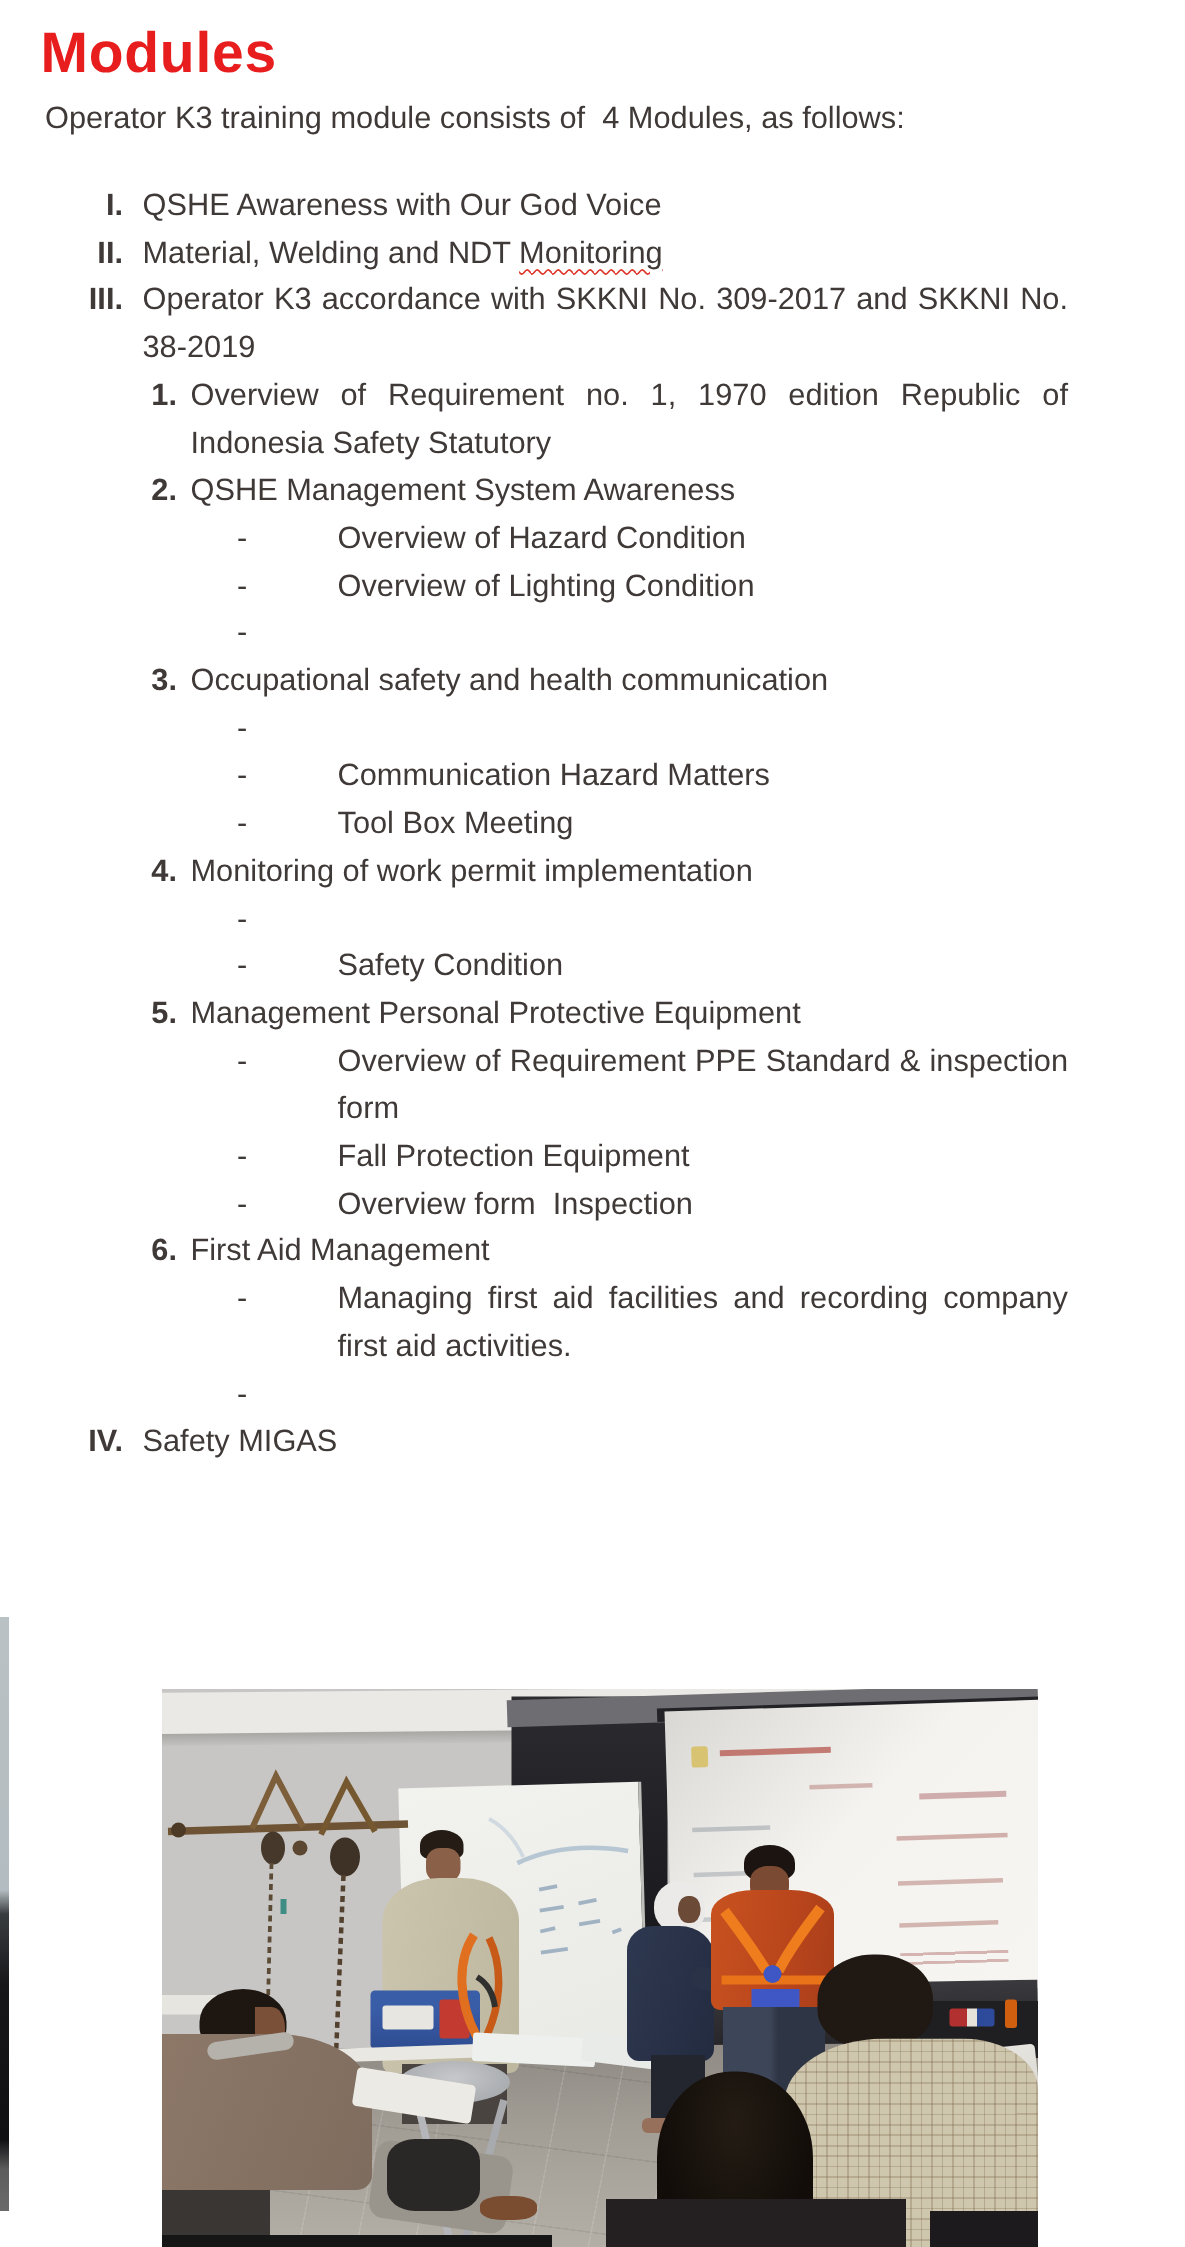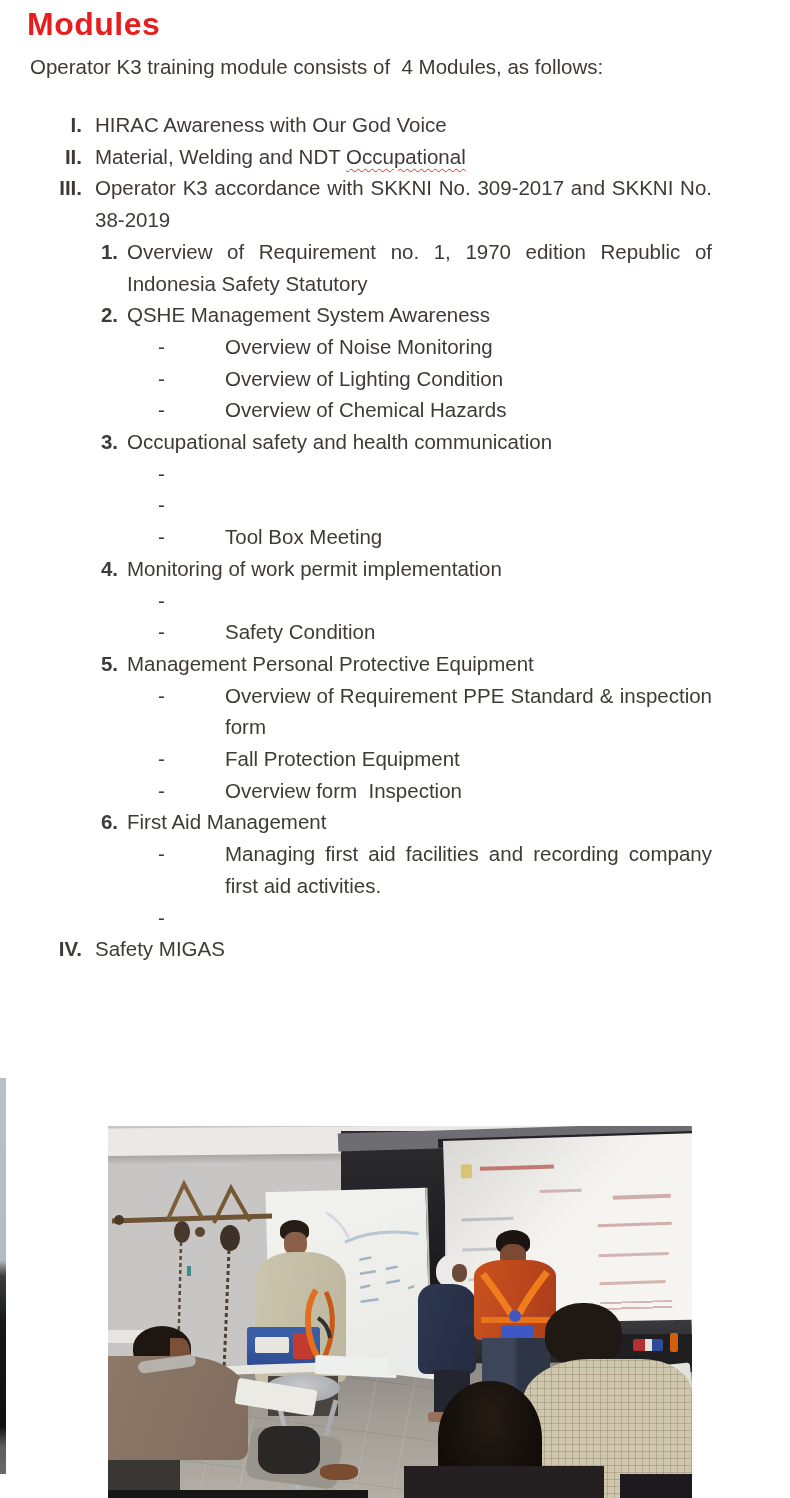--- a/index.html
+++ b/index.html
@@ -1,22 +1,22 @@
 <!DOCTYPE html>
 <html><head>
 <meta charset="utf-8">
 <style>
   html,body{margin:0;padding:0;background:#ffffff;}
   #page{position:relative;width:790px;height:1498px;background:#fff;overflow:hidden;
         font-family:"Liberation Sans","DejaVu Sans",sans-serif;color:var(--body-text,#3f3a37);}
   .ab{position:absolute;}
   
   #doc{position:absolute;left:30px;top:6px;width:652px;}
-  #title{font-size:32px;line-height:36px;font-weight:bold;color:var(--title-red,#e81e1e);
-         letter-spacing:.5px;margin:0 0 8px -3px;}
+  #title{font-size:38px;line-height:36px;font-weight:bold;color:var(--title-red,#e81e1e);
+         letter-spacing:.5px;margin:12px 0 8px -3px;}
   #intro{font-size:20.5px;line-height:33px;text-align:justify;white-space:pre-wrap;margin:0 0 26px 0;}
   #modules{font-size:20.5px;line-height:31.7px;}
   .lvl1{display:grid;grid-template-columns:52px 617px;column-gap:13px;margin:0;}
   .num{text-align:right;font-weight:bold;}
   .txt{white-space:pre-wrap;}
   .just{text-align:justify;}
   .lvl2{display:grid;grid-template-columns:23px 585px;column-gap:9px;}
   .lvl3{margin-left:63px;display:grid;grid-template-columns:67px 487px;}
   .wavy{text-decoration:underline;text-decoration-style:wavy;
         text-decoration-color:var(--wavy-red,#dd3327);text-decoration-thickness:1px;
@@ -40,62 +40,62 @@
 
 <div id="page" style="--title-red: #e81e1e; --body-text: #3f3a37; --wavy-red: #dd3327;">
 
   <div id="doc">
     <h1 id="title">Modules</h1>
     <p id="intro">Operator K3 training module consists of  4 Modules, as follows:</p>
     <div id="modules">
         <div class="lvl1">
           <div class="num">I.</div>
           <div class="">
-            <div class="txt"><span>HIRAC Awareness with Our God Voice</span></div>
+            <div class="txt"><span>QSHE Awareness with Our God Voice</span></div>
           </div>
         </div>
         <div class="lvl1">
           <div class="num">II.</div>
           <div class="">
-            <div class="txt"><span>Material, Welding and NDT </span><span class="wavy">Occupational</span></div>
+            <div class="txt"><span>Material, Welding and NDT </span><span class="wavy">Monitoring</span></div>
           </div>
         </div>
         <div class="lvl1">
           <div class="num">III.</div>
           <div class="">
             <div class="txt just"><span>Operator K3 accordance with SKKNI No. 309-2017 and SKKNI No. 38-2019</span></div>
             <div class="lvl2">
               <div class="num">1.</div>
               <div class="txt just">Overview of Requirement no. 1, 1970 edition Republic of Indonesia Safety Statutory</div>
             </div>
             <div class="lvl2">
               <div class="num">2.</div>
               <div class="txt">QSHE Management System Awareness</div>
             </div>
             <div class="lvl3">
               <div class="">-</div>
-              <div class="txt">Overview of Noise Monitoring</div>
+              <div class="txt">Overview of Hazard Condition</div>
             </div>
             <div class="lvl3">
               <div class="">-</div>
               <div class="txt">Overview of Lighting Condition</div>
             </div>
             <div class="lvl3">
               <div class="">-</div>
-              <div class="txt">Overview of Chemical Hazards</div>
             </div>
             <div class="lvl2">
               <div class="num">3.</div>
               <div class="txt">Occupational safety and health communication</div>
             </div>
             <div class="lvl3">
               <div class="">-</div>
             </div>
             <div class="lvl3">
               <div class="">-</div>
+              <div class="txt">Communication Hazard Matters</div>
             </div>
             <div class="lvl3">
               <div class="">-</div>
               <div class="txt">Tool Box Meeting</div>
             </div>
             <div class="lvl2">
               <div class="num">4.</div>
               <div class="txt">Monitoring of work permit implementation</div>
             </div>
             <div class="lvl3">

